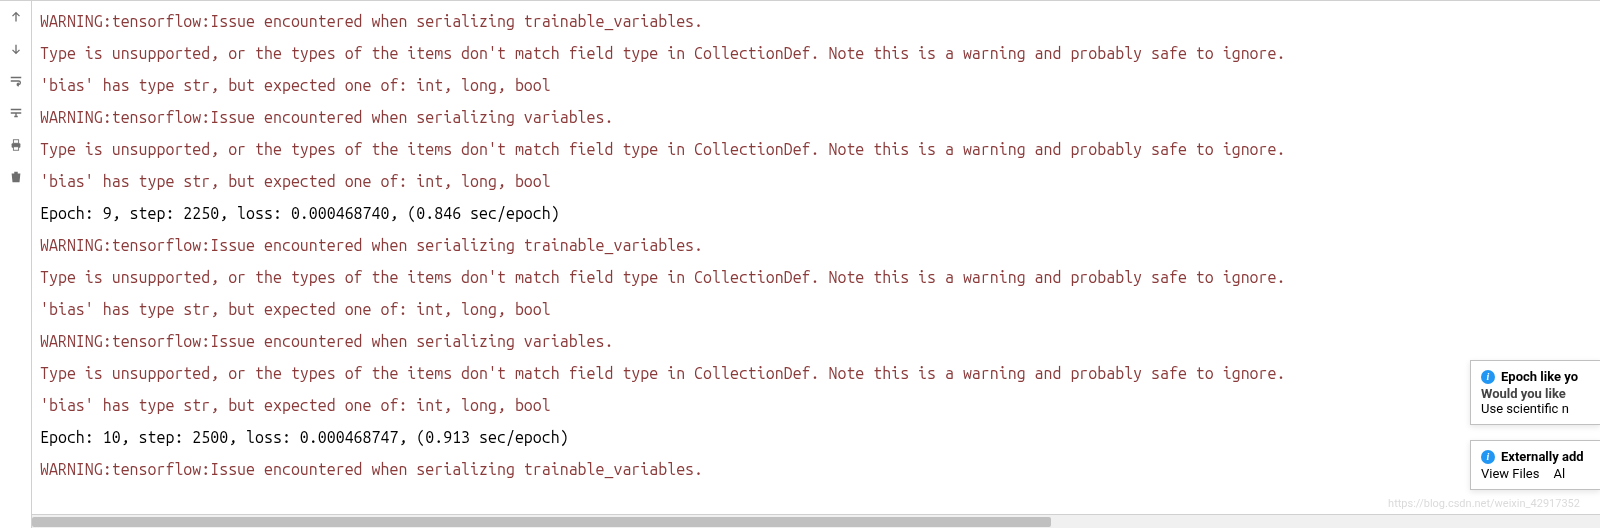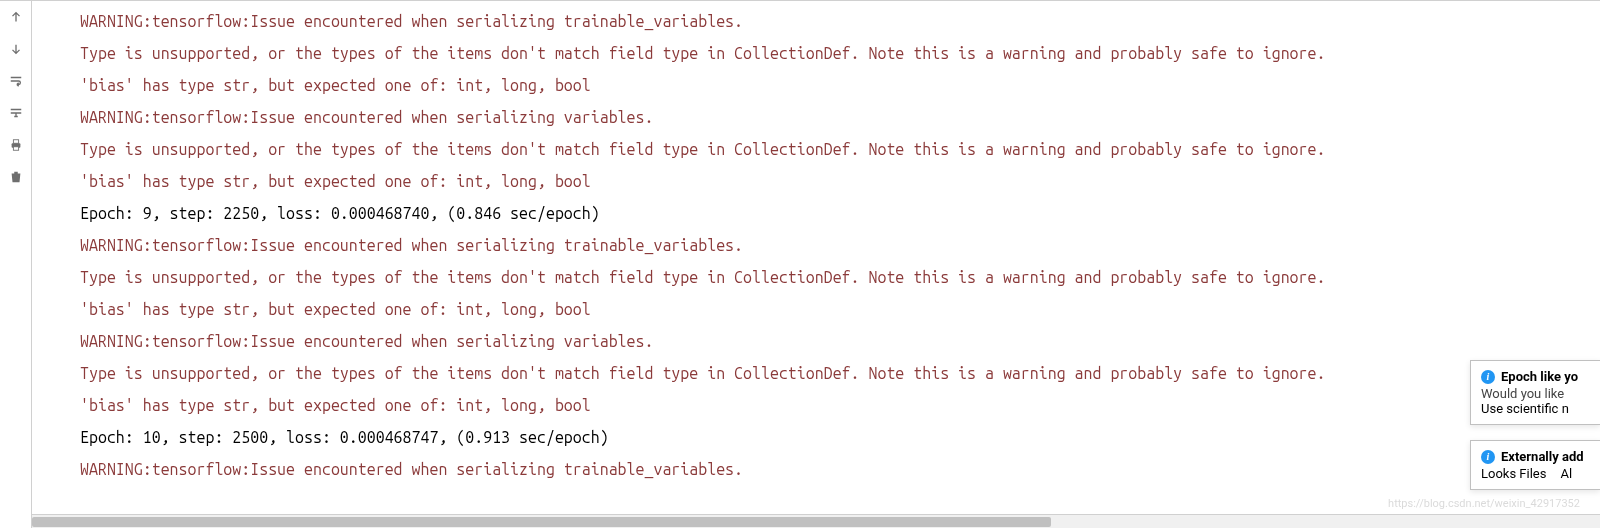--- a/index.html
+++ b/index.html
@@ -12,21 +12,20 @@
       background: #fff;
       width: 1600px;
       height: 528px;
       overflow: hidden;
       position: relative;
     }
     .main-container {
       display: flex;
       height: 100%;
       border-top: 1px solid #d0d0d0;
-      gap: 40px;
     }
     .gutter {
       width: 32px;
       border-right: 1px solid #d0d0d0;
       background: #fff;
       display: flex;
       flex-direction: column;
       align-items: center;
       padding-top: 6px;
       gap: 12px;
@@ -96,20 +95,21 @@
       align-items: center;
       color: #000;
       font-weight: bold;
       gap: 6px;
       white-space: nowrap;
     }
     .popup-body {
       color: #444;
       margin-top: 2px;
       white-space: nowrap;
+      font-weight: bold;
     }
     .popup-link {
       color: #000000;
       cursor: pointer;
       white-space: nowrap;
     }
     .popup-links {
       display: flex;
       gap: 14px;
       margin-top: 2px;
@@ -194,18 +194,18 @@
   <div class="popup-body">Would you like</div>
   <div class="popup-link">Use scientific n</div>
 </div>
 
 <div class="popup popup2">
   <div class="popup-title">
     <span class="info-icon">i</span>
     <span>Externally add</span>
   </div>
   <div class="popup-links">
-    <span class="popup-link">Looks Files</span>
+    <span class="popup-link">View Files</span>
     <span class="popup-link">Al</span>
   </div>
 </div>
 
 <div class="watermark">https://blog.csdn.net/weixin_42917352</div>
 
 </body></html>

